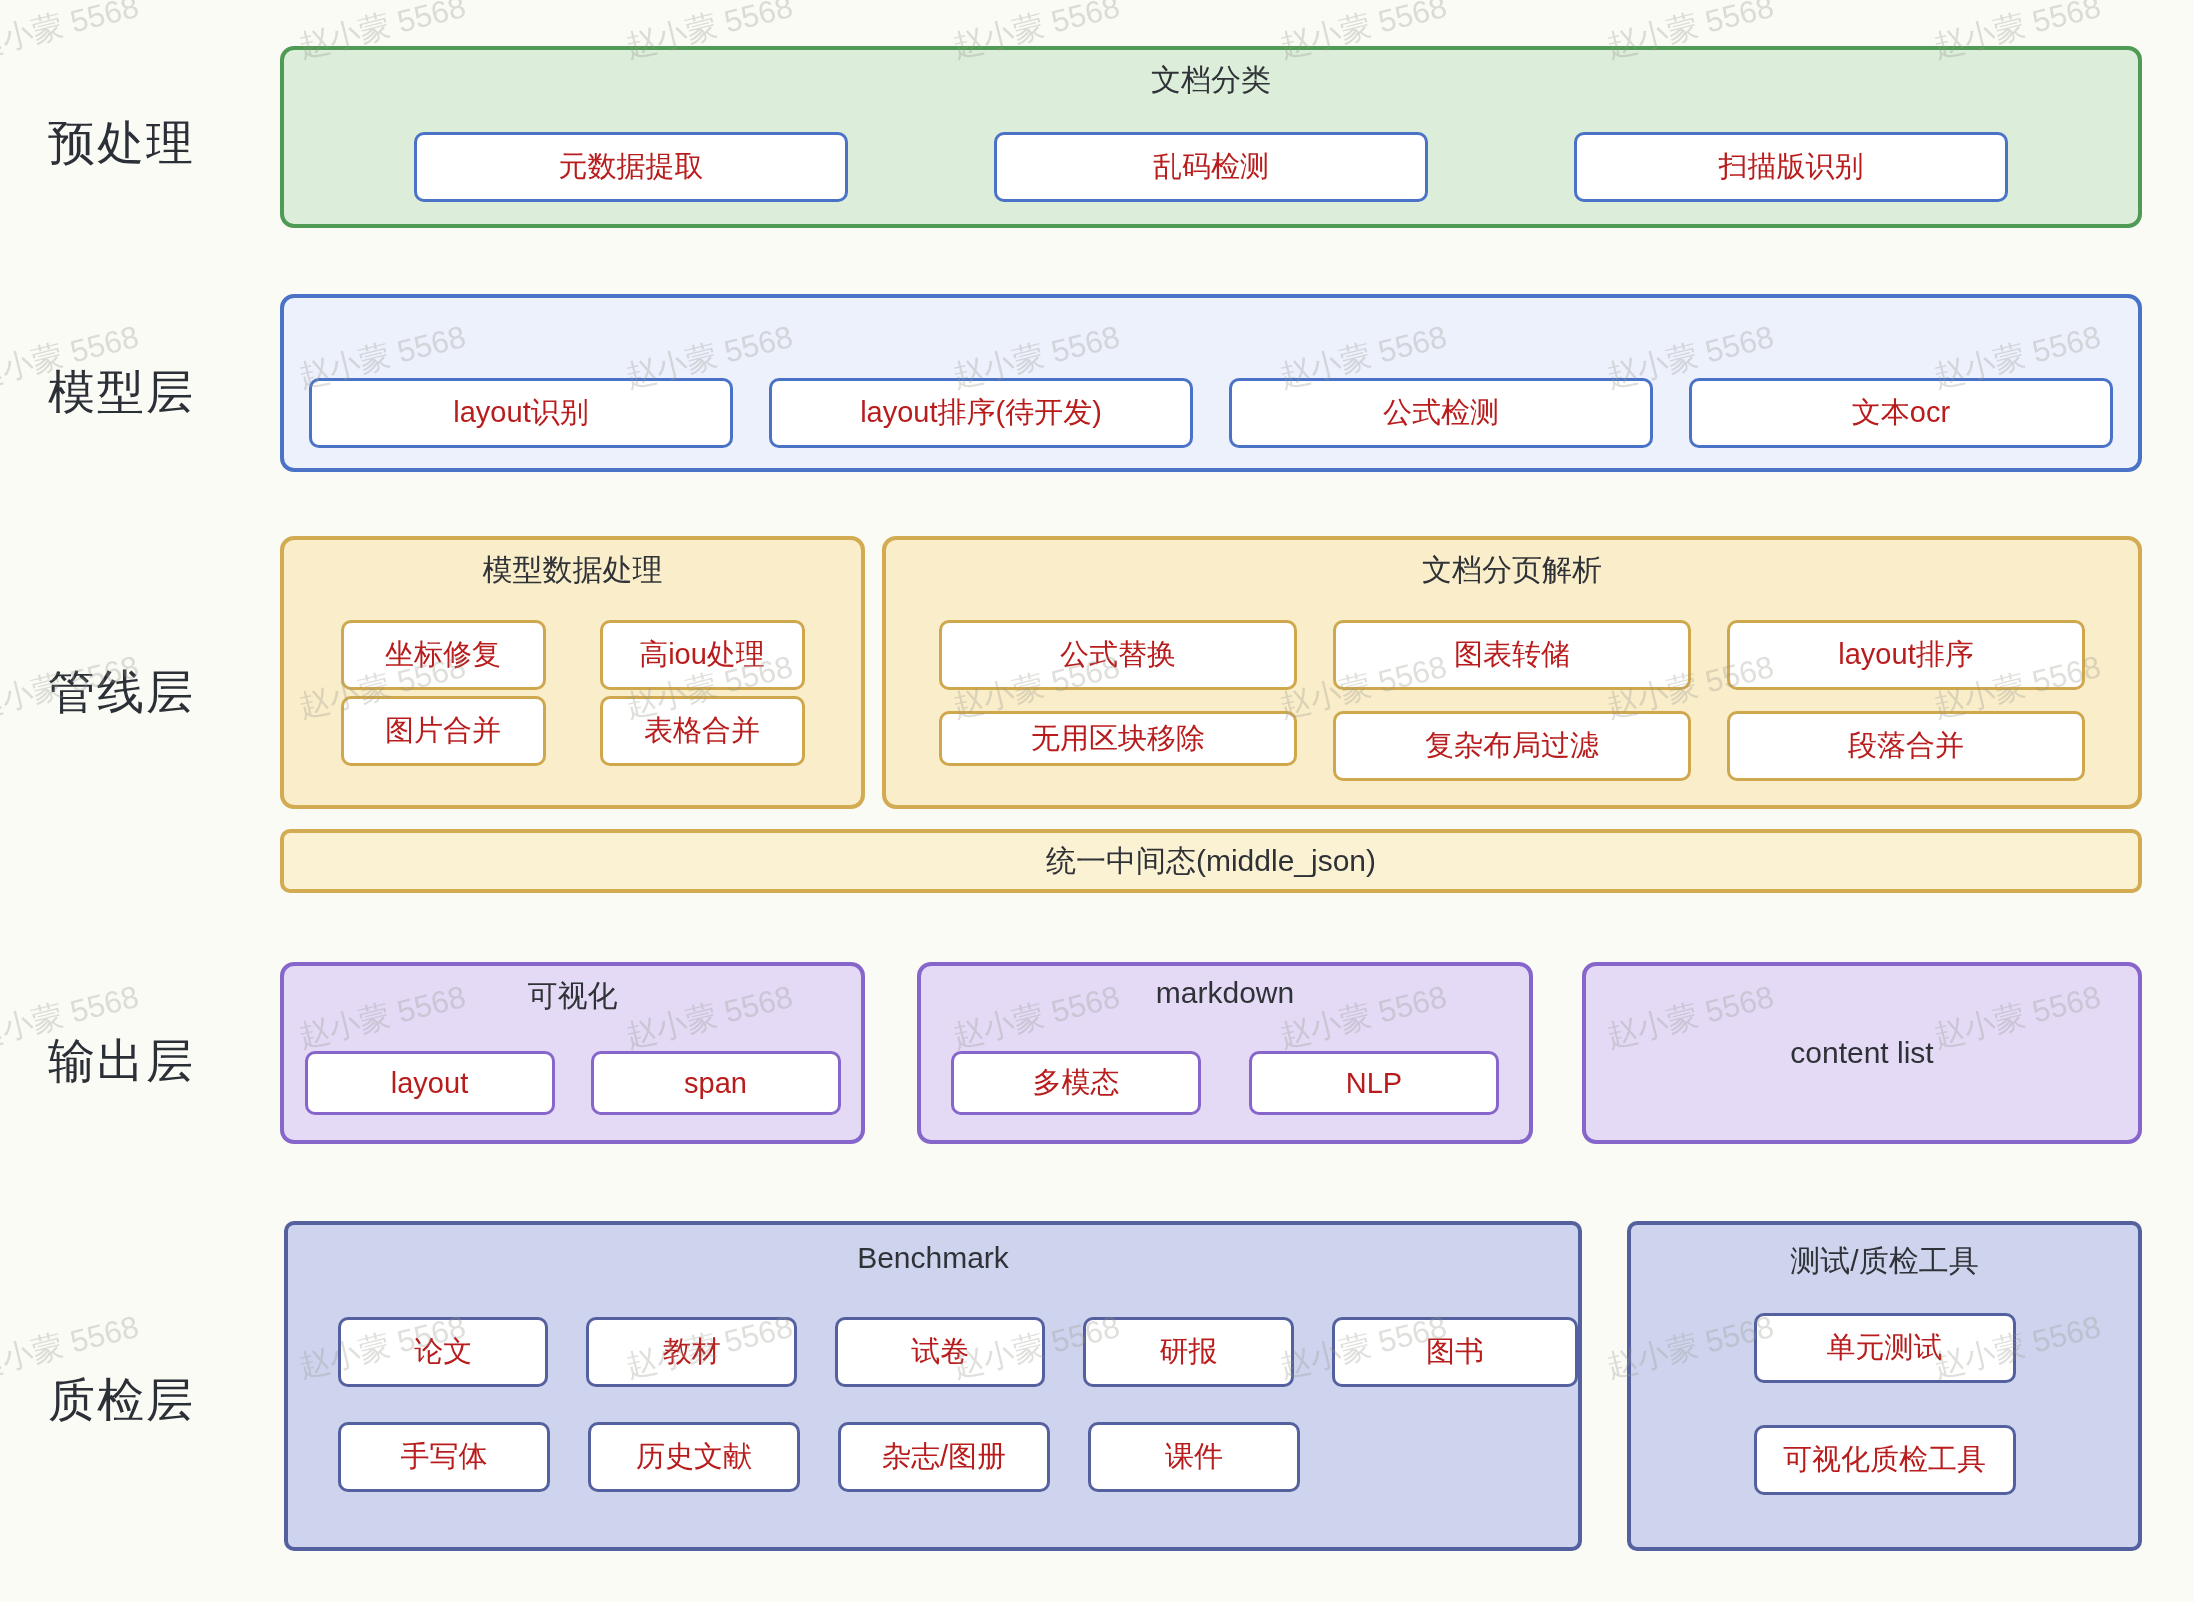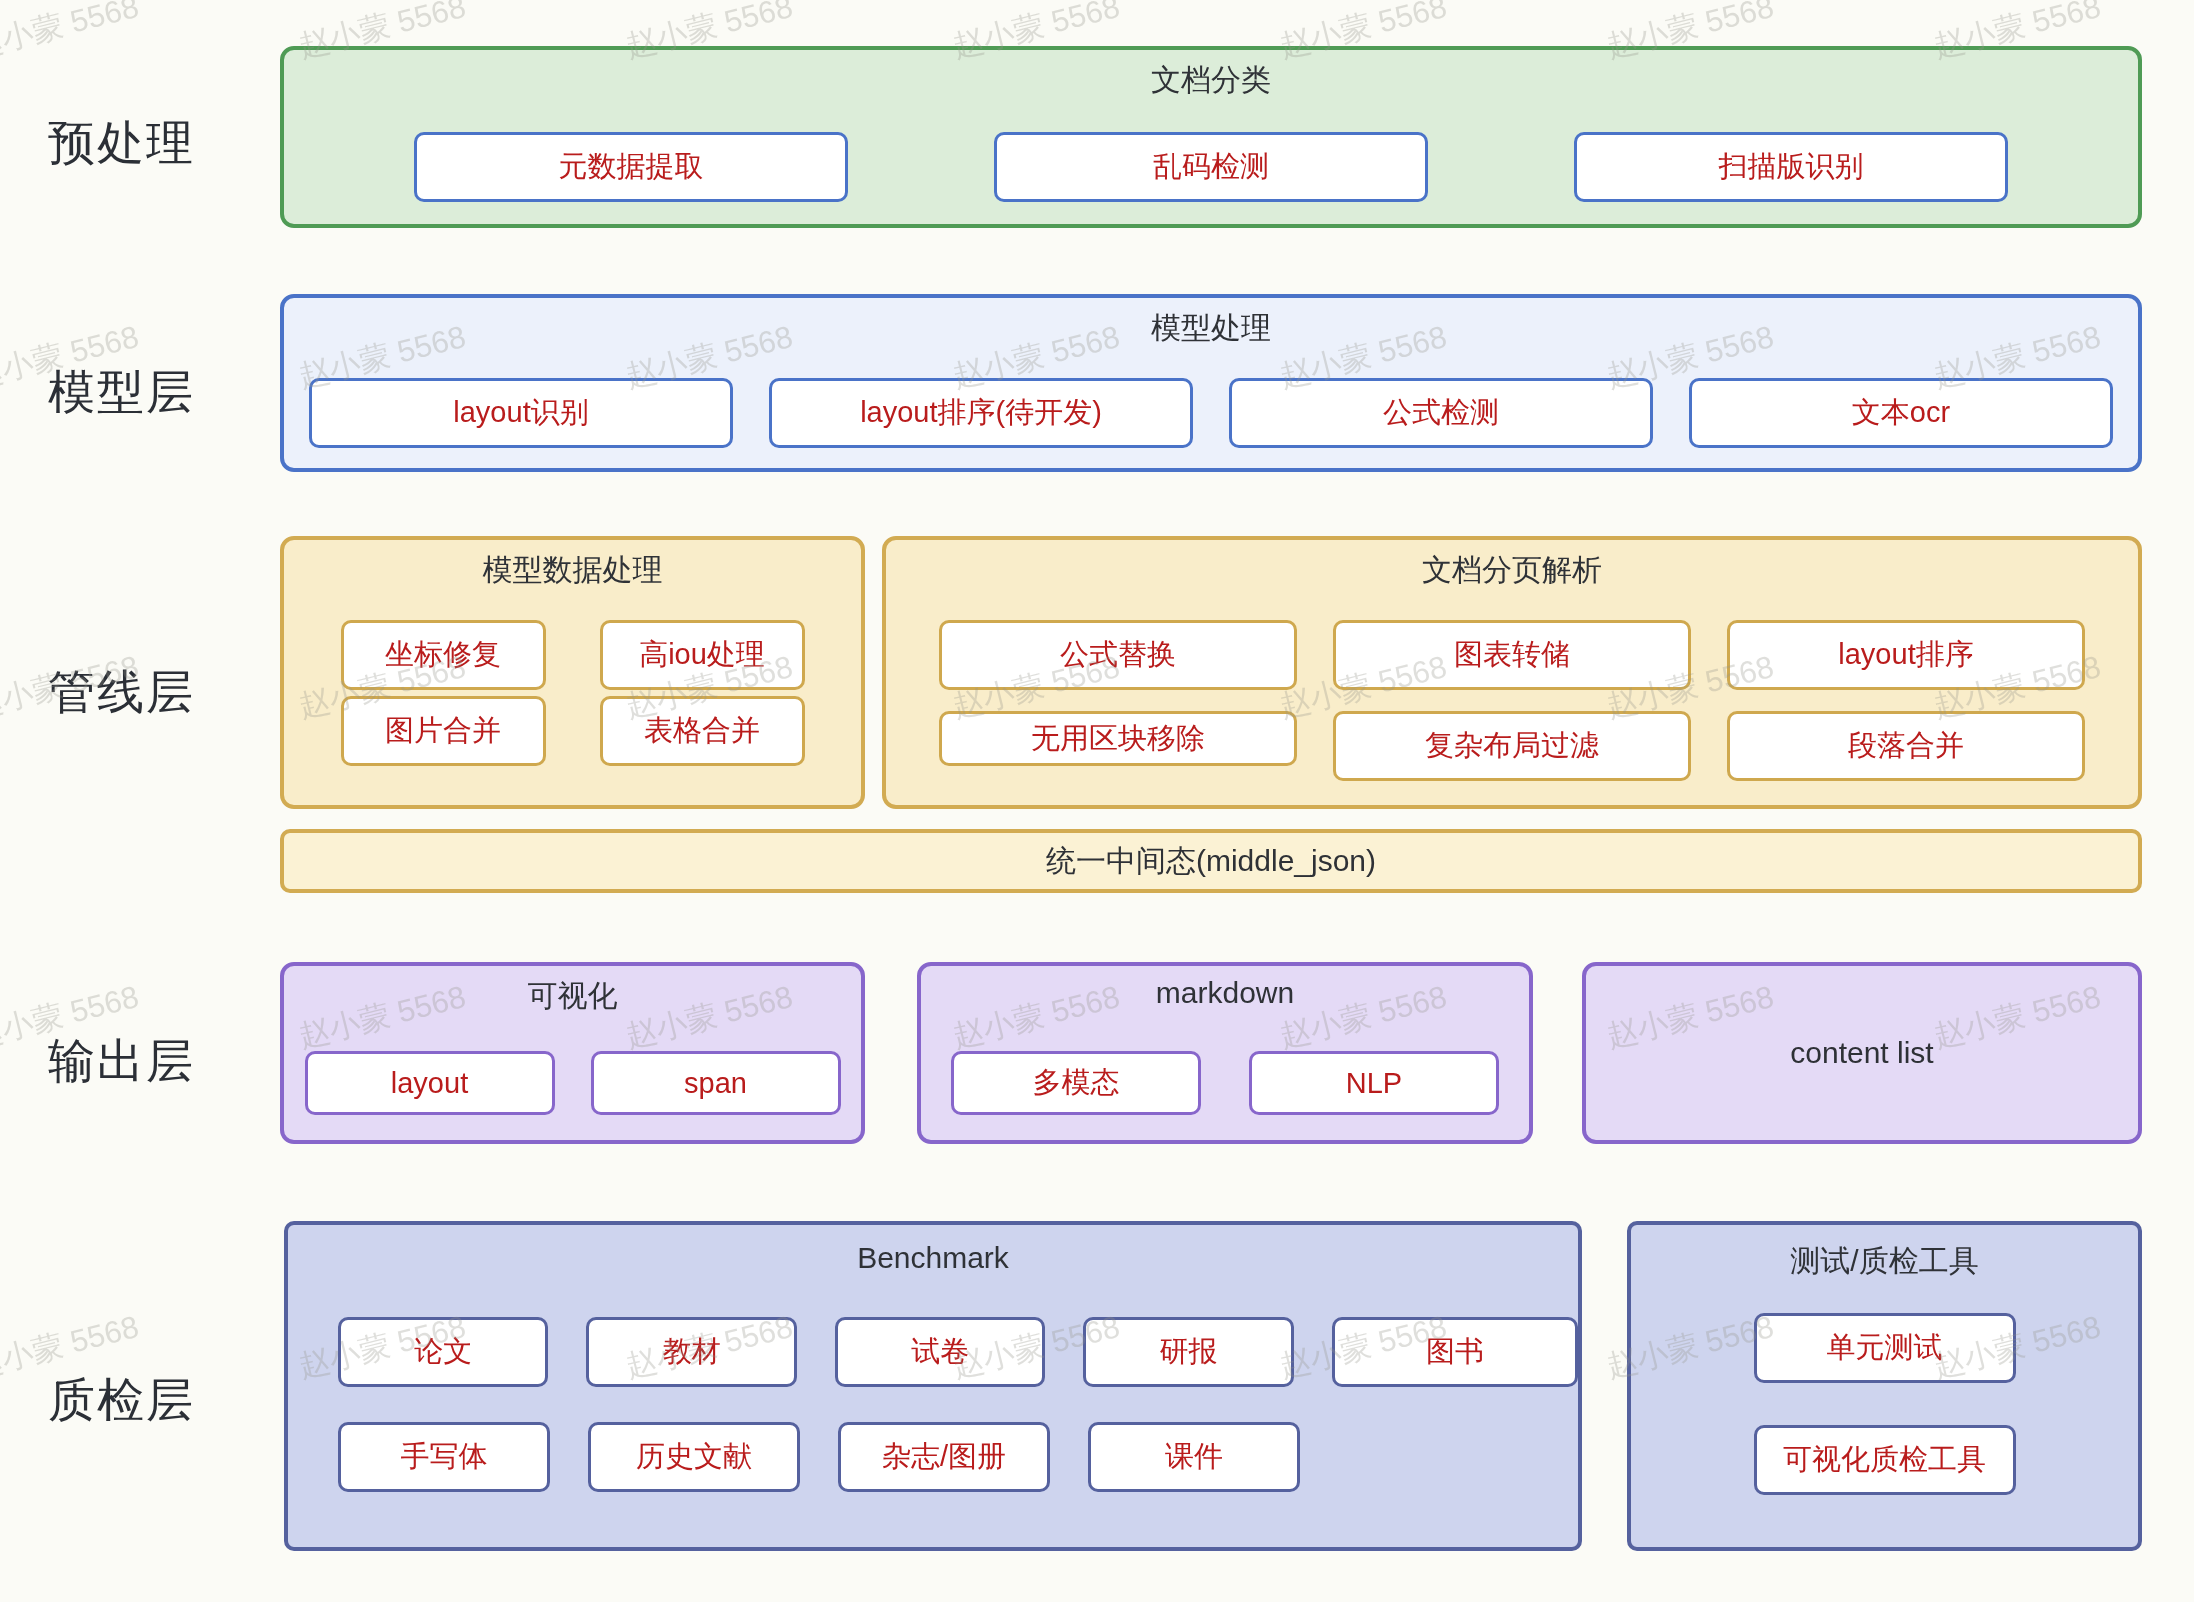--- a/index.html
+++ b/index.html
@@ -62,21 +62,20 @@
   <div class="container green" style="left:280px;top:46px;width:1862px;height:182px">
     <div class="ctitle">文档分类</div>
     <div class="boxrow" style="top:82px;gap:146px">
       <div class="box b-blue" style="width:434px;height:70px">元数据提取</div>
       <div class="box b-blue" style="width:434px;height:70px">乱码检测</div>
       <div class="box b-blue" style="width:434px;height:70px">扫描版识别</div>
     </div>
   </div>
 
   <div class="container blue" style="left:280px;top:294px;width:1862px;height:178px">
-    <div class="ctitle">模型处理</div>
     <div class="boxrow" style="top:80px;gap:36px">
       <div class="box b-blue" style="width:424px;height:70px">layout识别</div>
       <div class="box b-blue" style="width:424px;height:70px">layout排序(待开发)</div>
       <div class="box b-blue" style="width:424px;height:70px">公式检测</div>
       <div class="box b-blue" style="width:424px;height:70px">文本ocr</div>
     </div>
   </div>
 
   <div class="container yellow" style="left:280px;top:536px;width:585px;height:273px">
     <div class="ctitle">模型数据处理</div>

